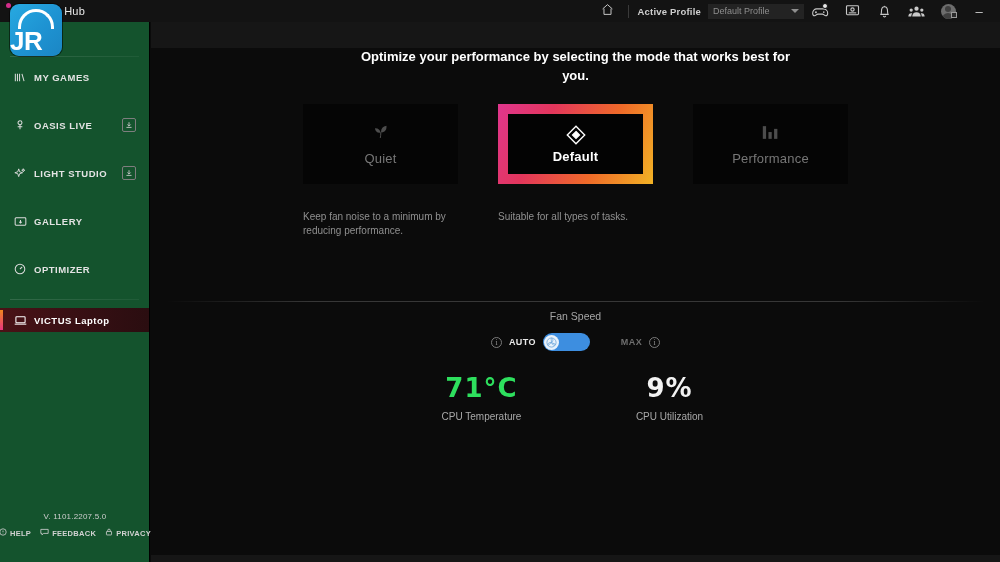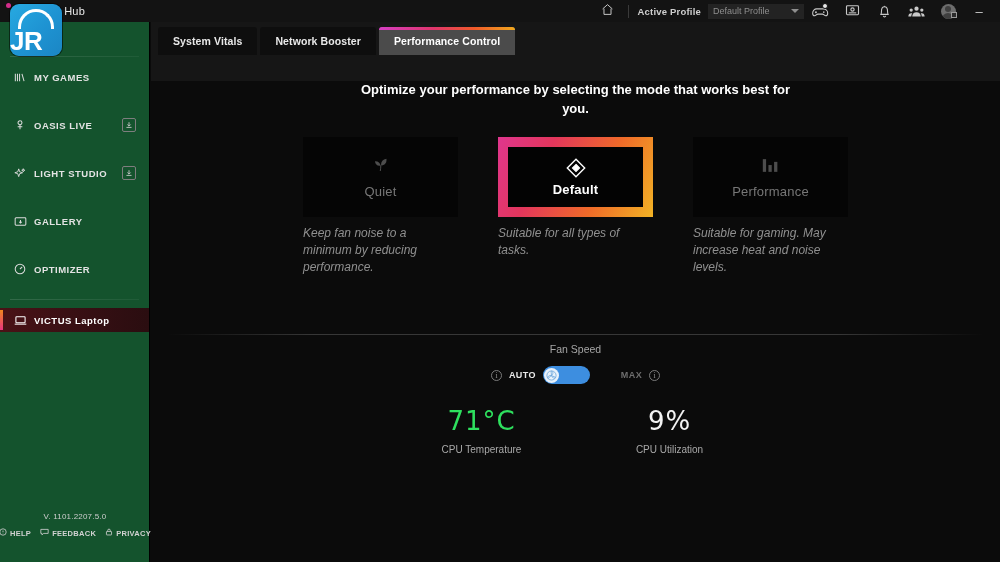--- a/index.html
+++ b/index.html
@@ -269,22 +269,22 @@
     display: flex; flex-direction: column;
     align-items: center; justify-content: center; gap: 3px;
   }
   .card-icon { color: #4d4d4d; display:flex; align-items:center; justify-content:center; height: 22px; }
   .card.selected .card-icon { color: #ffffff; }
   .card-title {
     font-size: 13px; color: #777777; letter-spacing: .2px;
   }
   .card.selected .card-title { color: #ffffff; font-weight: bold; }
   .card-desc {
-    margin-top: 8px;
-    font-size: 12px; color: #909090; line-height: 1.45; font-style: italic;
+    margin-top: 26px;
+    font-size: 10px; color: #909090; line-height: 1.45;
   }
 
   .divider {
     position: absolute; left: 15px; right: 15px; top: 253px;
     height: 1px;
     background: linear-gradient(to right, rgba(255,255,255,0) 0%, rgba(255,255,255,.18) 18%, rgba(255,255,255,.18) 82%, rgba(255,255,255,0) 100%);
   }
 
   .fan-block {
     position: absolute; top: 262px; left: 0; width: 849px;
@@ -314,21 +314,21 @@
     display:flex; align-items:center; justify-content:center;
     color: #6fa8dc;
   }
 
   .stats {
     position: absolute; top: 325px; left: 0; width: 849px;
     display: flex; justify-content: center; gap: 68px;
   }
   .stat { width: 120px; text-align: center; }
   .stat-val {
-    font-size: 26px; font-weight: normal;
+    font-size: 26px; font-weight: bold;
     letter-spacing: 1px;
     font-family: "DejaVu Sans", sans-serif;
   }
   .stat-val.green { color: #2ee05e; }
   .stat-val.white { color: #f2f2f2; }
   .stat-lbl {
     margin-top: 8px;
     font-size: 10px; color: #a9a9a9;
   }
 </style>
@@ -526,25 +526,20 @@
             </svg>
           </span>
           <span>PRIVACY</span>
         </span>
       </div>
     </div>
   </div>
 
   <div class="main">
 
-    <div class="tabs">
-      <div class="tab">System Vitals</div>
-      <div class="tab">Network Booster</div>
-      <div class="tab active">Performance Control</div>
-    </div>
 
     <div class="content">
 
       <div class="headline">Optimize your performance by selecting the mode that works best for you.</div>
 
       <div class="cards">
 
         <div class="card-wrap">
           <div class="card">
             <div class="card-icon">
@@ -578,21 +573,20 @@
           <div class="card">
             <div class="card-icon">
               <svg width="20" height="19" viewBox="0 0 22 20" fill="#4d4d4d">
                 <rect x="2" y="3" width="3.6" height="14"></rect>
                 <rect x="8.2" y="9.5" width="3.6" height="7.5"></rect>
                 <rect x="14.4" y="6" width="3.6" height="11"></rect>
               </svg>
             </div>
             <div class="card-title">Performance</div>
           </div>
-          <div class="card-desc">Suitable for gaming. May increase heat and noise levels.</div>
         </div>
 
       </div>
 
       <div class="divider"></div>
 
       <div class="fan-block">
         <div class="fan-title">Fan Speed</div>
         <div class="fan-row">
           <span class="info-ic">i</span>

